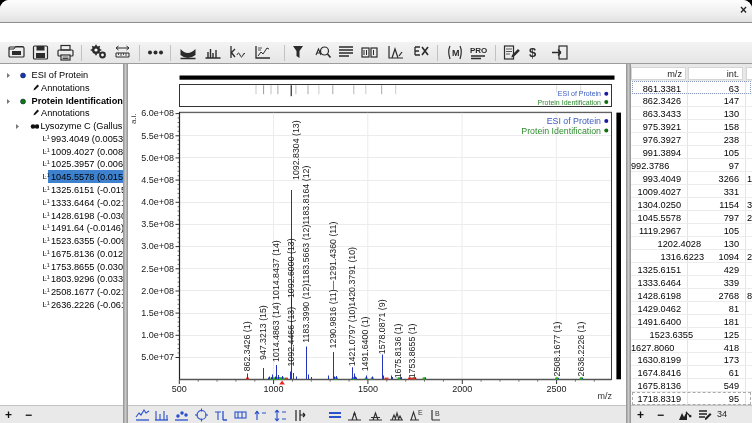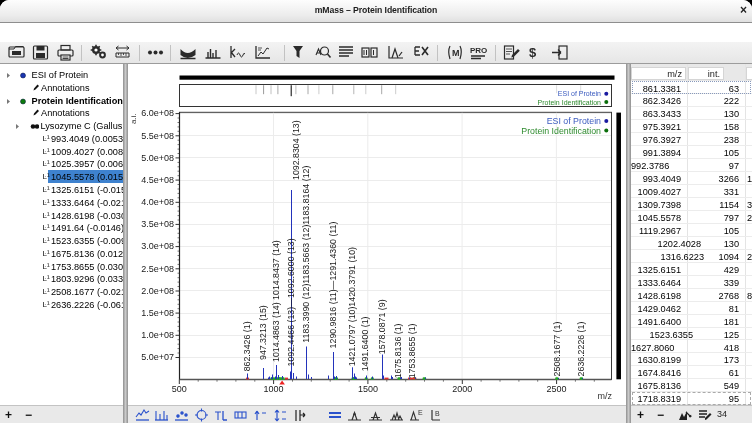--- a/index.html
+++ b/index.html
@@ -29,21 +29,20 @@
 #tablebar{left:631px;top:405px;width:121px;height:18px;background:#e9e9e9;border-top:1px solid #c3c3c3}
 .hcell{top:3px;height:13px;background:#fff;border:1px solid #d5d5d5;font-size:9.2px;color:#222}
 .hcell span{position:absolute;right:3px;top:1px}
 .cell{font-size:9.2px;color:#000;text-align:right;white-space:nowrap}
 .rline{left:0;width:121px;height:1px;background:#ececec}
 .vline{top:0;width:1px;height:340px;background:#e4e4e4}
 svg text{font-family:"Liberation Sans",sans-serif}
 </style></head><body>
 <div id="win">
 <div class="abs" id="title">
-      <div class="abs t">mMass – Protein Identification</div>
  <div class="abs" style="right:5px;top:3px;font-size:12px;font-weight:bold;color:#222">×</div>
     </div>
 <div class="abs" id="toolb"></div>
 <div class="abs sep" style="left:81px"></div>
 <div class="abs sep" style="left:139px"></div>
 <div class="abs sep" style="left:170px"></div>
 <div class="abs sep" style="left:284px"></div>
 <div class="abs sep" style="left:437px"></div>
 <div class="abs sep" style="left:495px"></div>
 <div class="abs" id="treep">
@@ -145,33 +144,33 @@
     </div>
 <div class="abs" id="split1"></div>
     <div class="abs" id="plotp"></div>
     <div class="abs" id="plotbar"></div>
     <div class="abs" id="split2"></div>
 <div class="abs" id="tablep">
 <div class="abs" style="left:0;top:0;width:121px;height:17px;background:#e8e8e8"></div>
 <div class="abs hcell" style="left:0px;width:55px">
         <span>m/z</span>
       </div>
-<div class="abs hcell" style="left:57px;width:36px">
+<div class="abs hcell" style="left:57px;width:55px">
         <span>int.</span>
       </div>
 <div class="abs hcell" style="left:115px;width:10px"></div>
 <div class="abs vline" style="left:55.5px"></div>
 <div class="abs vline" style="left:113.5px"></div>
 <div class="abs rline" style="top:29.4px"></div>
 <div class="abs cell" style="left:0;top:19.5px;width:50px">861.3381</div>
 <div class="abs cell" style="left:57px;top:19.5px;width:51px">63</div>
 <div class="abs" style="left:1px;top:17.0px;width:119px;height:13px;border:1px dotted #8899bb"></div>
 <div class="abs rline" style="top:42.3px"></div>
 <div class="abs cell" style="left:0;top:32.4px;width:50px">862.3426</div>
-<div class="abs cell" style="left:57px;top:32.4px;width:51px">222</div>
+<div class="abs cell" style="left:57px;top:32.4px;width:51px">147</div>
 <div class="abs rline" style="top:55.3px"></div>
 <div class="abs cell" style="left:0;top:45.4px;width:50px">863.3433</div>
 <div class="abs cell" style="left:57px;top:45.4px;width:51px">130</div>
 <div class="abs rline" style="top:68.2px"></div>
 <div class="abs cell" style="left:0;top:58.3px;width:50px">975.3921</div>
 <div class="abs cell" style="left:57px;top:58.3px;width:51px">158</div>
 <div class="abs rline" style="top:81.2px"></div>
 <div class="abs cell" style="left:0;top:71.3px;width:50px">976.3927</div>
 <div class="abs cell" style="left:57px;top:71.3px;width:51px">238</div>
 <div class="abs rline" style="top:94.2px"></div>
@@ -181,21 +180,21 @@
 <div class="abs cell" style="left:0;top:97.2px;width:26px">992.3786</div>
 <div class="abs cell" style="left:57px;top:97.2px;width:51px">97</div>
 <div class="abs rline" style="top:120.0px"></div>
 <div class="abs cell" style="left:0;top:110.1px;width:50px">993.4049</div>
 <div class="abs cell" style="left:57px;top:110.1px;width:51px">3266</div>
 <div class="abs cell" style="left:116px;top:110.1px;width:14px;text-align:left">1(</div>
 <div class="abs rline" style="top:133.0px"></div>
 <div class="abs cell" style="left:0;top:123.1px;width:50px">1009.4027</div>
 <div class="abs cell" style="left:57px;top:123.1px;width:51px">331</div>
 <div class="abs rline" style="top:146.0px"></div>
-<div class="abs cell" style="left:0;top:136.1px;width:50px">1309.7398</div>
+<div class="abs cell" style="left:0;top:136.1px;width:50px">1304.0250</div>
 <div class="abs cell" style="left:57px;top:136.1px;width:51px">1154</div>
 <div class="abs cell" style="left:116px;top:136.1px;width:14px;text-align:left">3</div>
 <div class="abs rline" style="top:158.9px"></div>
 <div class="abs cell" style="left:0;top:149.0px;width:50px">1045.5578</div>
 <div class="abs cell" style="left:57px;top:149.0px;width:51px">797</div>
 <div class="abs cell" style="left:116px;top:149.0px;width:14px;text-align:left">2</div>
 <div class="abs rline" style="top:171.8px"></div>
 <div class="abs cell" style="left:0;top:161.9px;width:50px">1119.2967</div>
 <div class="abs cell" style="left:57px;top:161.9px;width:51px">105</div>
 <div class="abs rline" style="top:184.8px"></div>

